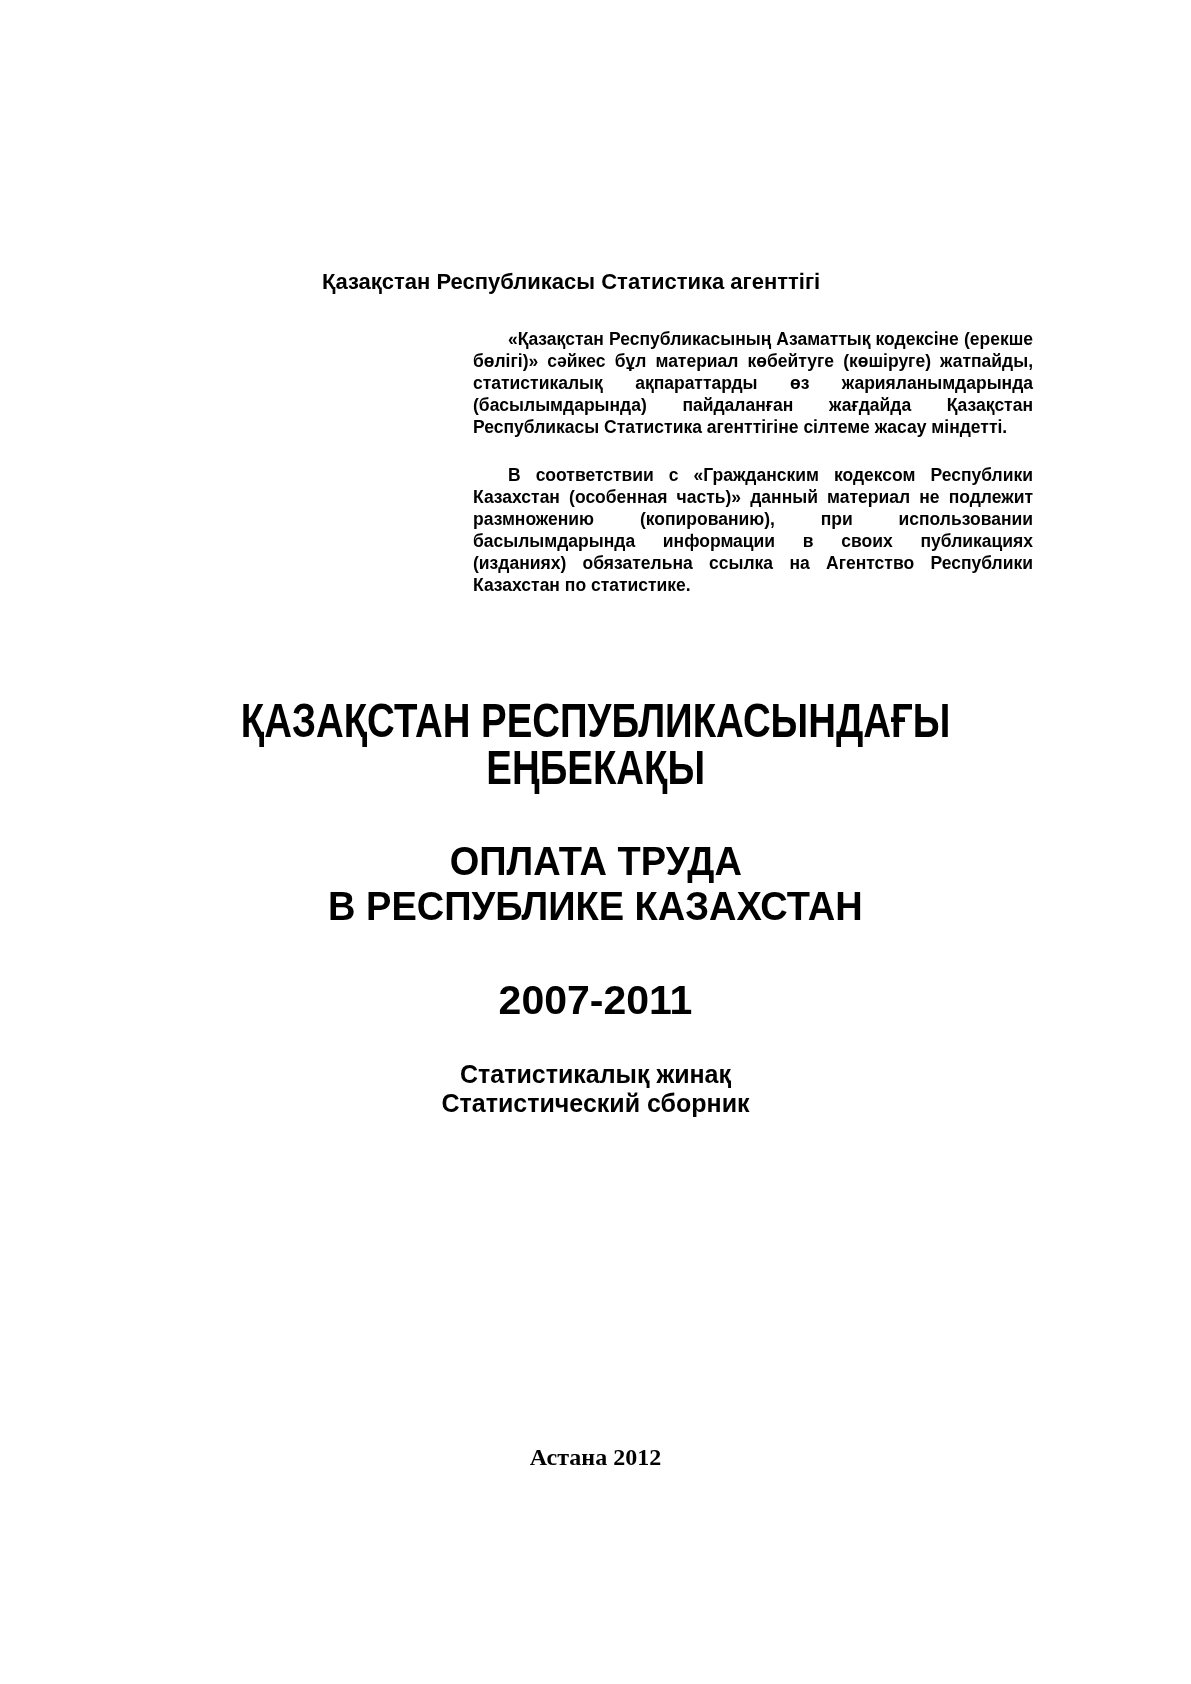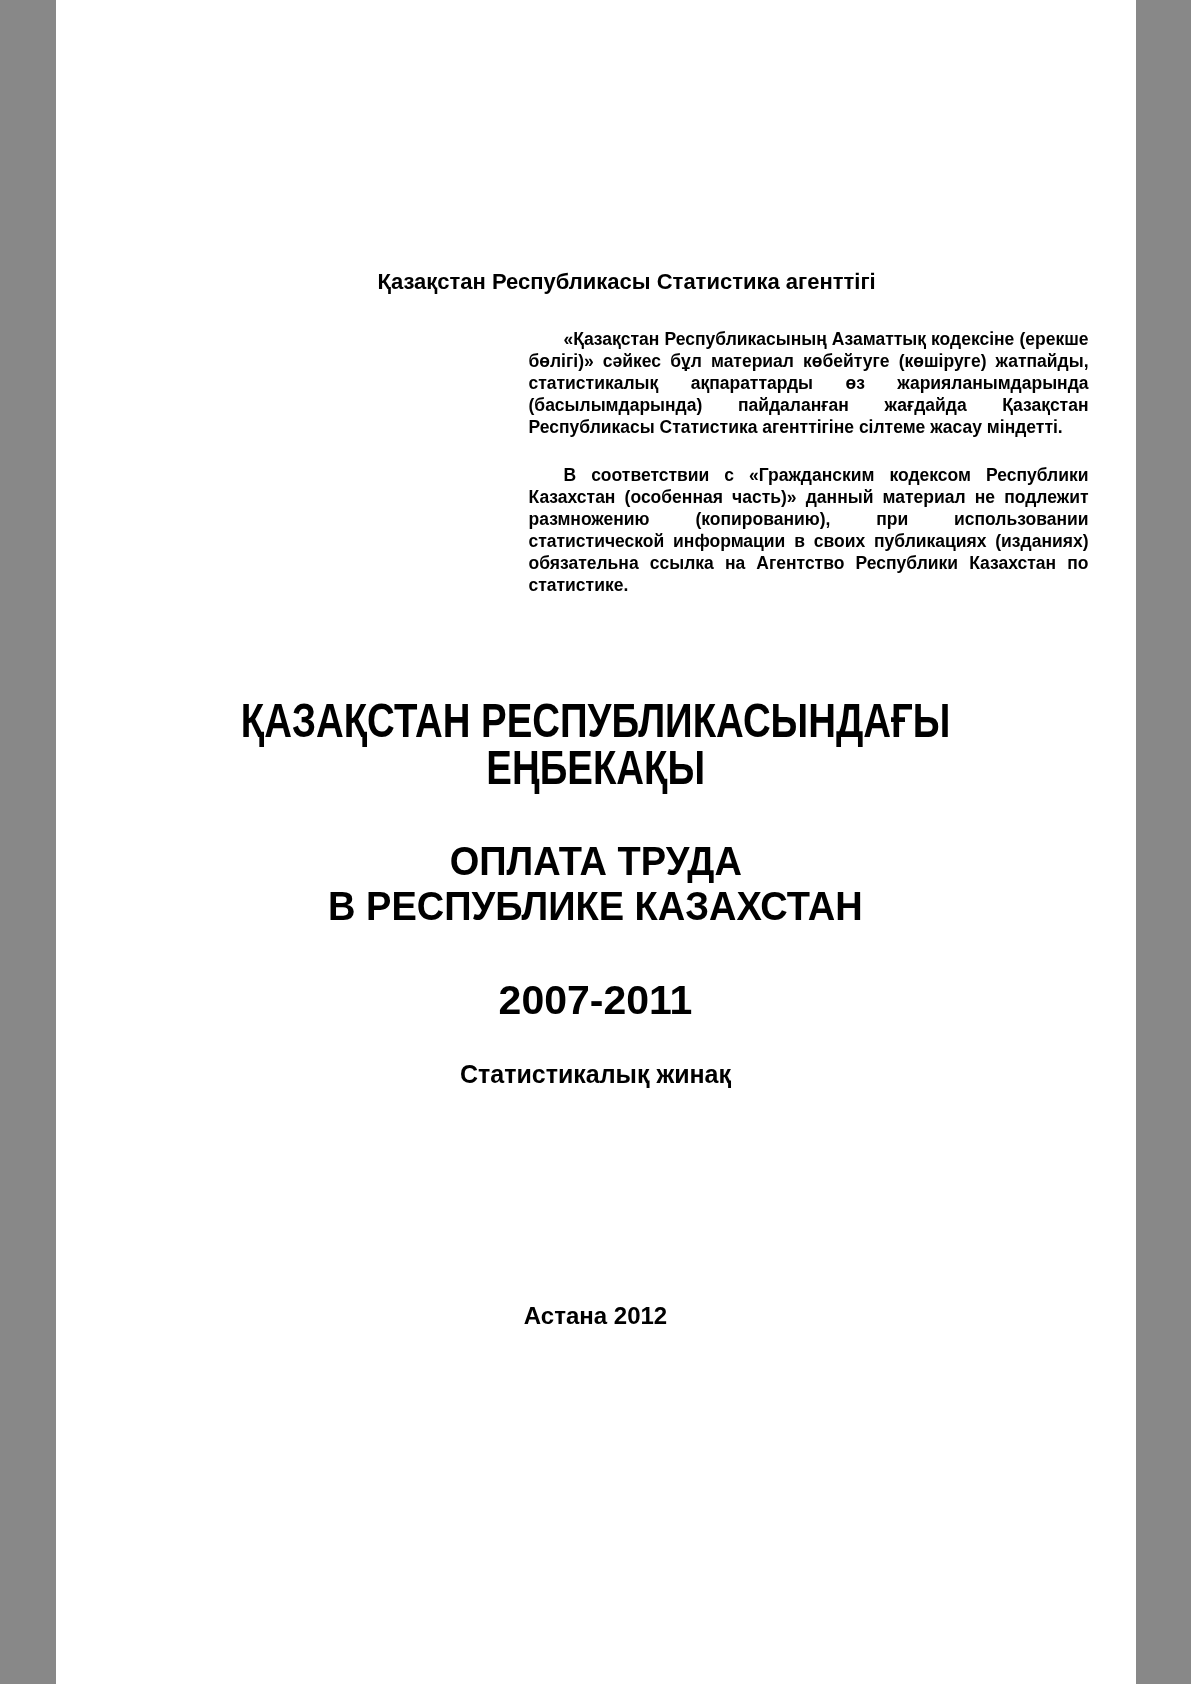--- a/index.html
+++ b/index.html
@@ -3,21 +3,21 @@
 <meta charset="utf-8">
 <style>
   html, body {
     margin: 0;
     padding: 0;
     background: #888;
     font-family: "Liberation Sans", "DejaVu Sans", sans-serif;
   }
   .page {
     position: relative;
-    width: 1080px;
+    width: 1191px;
     height: 1684px;
     margin: 0 auto;
     background: #ffffff;
     color: #000000;
     overflow: hidden;
   }
   .publisher {
     position: absolute;
     left: 322px;
     top: 269px;
@@ -70,35 +70,36 @@
     top: 978px;
     font-size: 41px;
     line-height: 45px;
   }
   .subtitle {
     top: 1060px;
     font-size: 25px;
     line-height: 29px;
   }
   .imprint {
-    top: 1302px;
+    top: 1443px;
     font-size: 24px;
     line-height: 28px;
+    font-family: Liberation Serif, serif;
   }
 </style>
 </head>
 <body>
 
 <div class="page">
 
   <div class="publisher">Қазақстан Республикасы Статистика агенттігі</div>
 
   <div class="copyright-block">
     <p>«Қазақстан Республикасының Азаматтық кодексіне (ерекше бөлігі)» сәйкес бұл материал көбейтуге (көшіруге) жатпайды, статистикалық ақпараттарды өз жарияланымдарында (басылымдарында) пайдаланған жағдайда Қазақстан Республикасы Статистика агенттігіне сілтеме жасау міндетті.</p>
-    <p>В соответствии с «Гражданским кодексом Республики Казахстан (особенная часть)» данный материал не подлежит размножению (копированию), при использовании статистической информации в своих публикациях (изданиях) обязательна ссылка на Агентство Республики Казахстан по статистике.</p>
+    <p>В соответствии с «Гражданским кодексом Республики Казахстан (особенная часть)» данный материал не подлежит размножению (копированию), при использовании басылымдарында информации в своих публикациях (изданиях) обязательна ссылка на Агентство Республики Казахстан по статистике.</p>
   </div>
 
   <div class="centered-block title-ru">
     <div>
       <span class="line">ОПЛАТА ТРУДА</span>
     </div>
     <div>
       <span class="line">В РЕСПУБЛИКЕ КАЗАХСТАН</span>
     </div>
   </div>
@@ -109,17 +110,18 @@
     </div>
     <div>
       <span class="line">ЕҢБЕКАҚЫ</span>
     </div>
   </div>
 
   <div class="centered-block period">2007-2011</div>
 
   <div class="centered-block subtitle">
     <div>Статистикалық жинақ</div>
+    <div>Статистический сборник</div>
   </div>
 
   <div class="centered-block imprint">Астана 2012</div>
 
 </div>
 
 </body></html>

